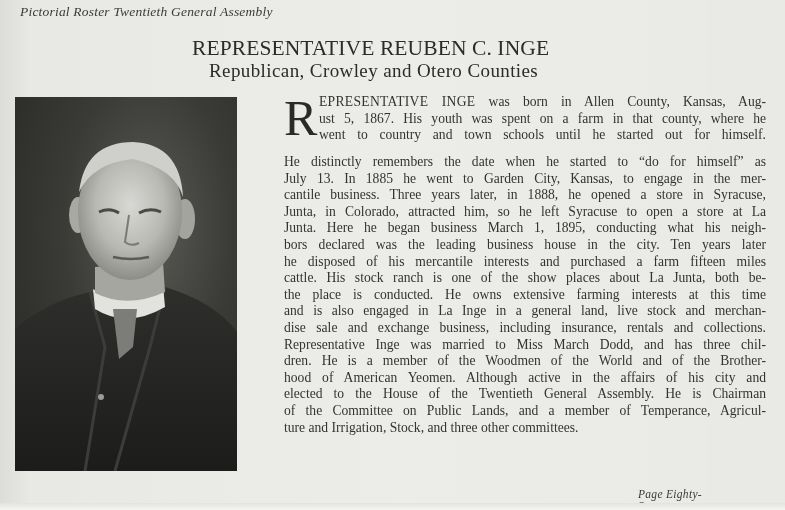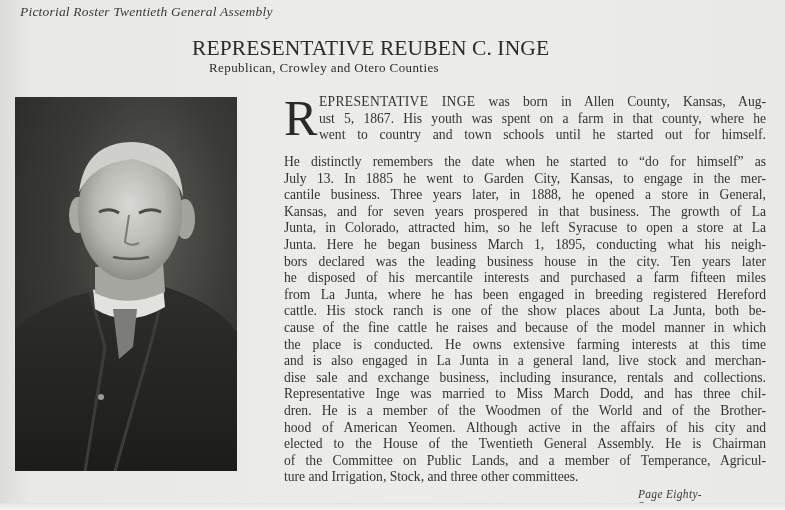--- a/index.html
+++ b/index.html
@@ -17,21 +17,21 @@
     .running-head {
       position: absolute; left: 20px; top: 4px;
       font-style: italic; font-size: 13.5px; letter-spacing: 0.2px; color: #3a3a38;
     }
     .title {
       position: absolute; left: 192px; top: 36px; width: 390px;
       font-size: 21.5px; letter-spacing: 0.1px; color: #2b2b29; white-space: nowrap;
     }
     .subtitle {
       position: absolute; left: 209px; top: 60px;
-      font-size: 13px; letter-spacing: 0.4px; color: #2b2b29; white-space: nowrap;
+      font-size: 19px; letter-spacing: 0.4px; color: #2b2b29; white-space: nowrap;
     }
     .portrait {
       position: absolute; left: 15px; top: 97px; width: 222px; height: 374px;
       background: radial-gradient(ellipse at 60% 35%, #5a5a56 0%, #3a3a37 45%, #262624 100%);
       overflow: hidden;
     }
     .portrait svg { display: block; }
     .dropcap {
       position: absolute; left: 284px; top: 93px;
       font-size: 50px; line-height: 50px; color: #2a2a28;
@@ -107,31 +107,28 @@
 
   <div class="bio-first">
     <span class="line"><span class="smallcaps">EPRESENTATIVE INGE</span><span> was born in Allen County, Kansas, Aug-</span></span>
     <span class="line">ust 5, 1867.  His youth was spent on a farm in that county, where he</span>
     <span class="line">went to country and town schools until he started out for himself.</span>
   </div>
 
   <div class="bio-rest">
     <span class="line">He distinctly remembers the date when he started to “do for himself” as</span>
     <span class="line">July 13.  In 1885 he went to Garden City, Kansas, to engage in the mer-</span>
-    <span class="line">cantile business.  Three years later, in 1888, he opened a store in General,</span>
-    <span class="line">Kansas, and for seven years prospered in that business.  The growth of La</span>
+    <span class="line">cantile business.  Three years later, in 1888, he opened a store in Syracuse,</span>
     <span class="line">Junta, in Colorado, attracted him, so he left Syracuse to open a store at La</span>
     <span class="line">Junta.  Here he began business March 1, 1895, conducting what his neigh-</span>
     <span class="line">bors declared was the leading business house in the city.  Ten years later</span>
     <span class="line">he disposed of his mercantile interests and purchased a farm fifteen miles</span>
-    <span class="line">from La Junta, where he has been engaged in breeding registered Hereford</span>
     <span class="line">cattle.  His stock ranch is one of the show places about La Junta, both be-</span>
-    <span class="line">cause of the fine cattle he raises and because of the model manner in which</span>
     <span class="line">the place is conducted.  He owns extensive farming interests at this time</span>
-    <span class="line">and is also engaged in La Junta in a general land, live stock and merchan-</span>
+    <span class="line">and is also engaged in La Inge in a general land, live stock and merchan-</span>
     <span class="line">dise sale and exchange business, including insurance, rentals and collections.</span>
     <span class="line">Representative Inge was married to Miss March Dodd, and has three chil-</span>
     <span class="line">dren.  He is a member of the Woodmen of the World and of the Brother-</span>
     <span class="line">hood of American Yeomen.  Although active in the affairs of his city and</span>
     <span class="line">elected to the House of the Twentieth General Assembly.  He is Chairman</span>
     <span class="line">of the Committee on Public Lands, and a member of Temperance, Agricul-</span>
     <span class="line last">ture and Irrigation, Stock, and three other committees.</span>
   </div>
 
   <div class="folio">Page Eighty-Seven</div>

